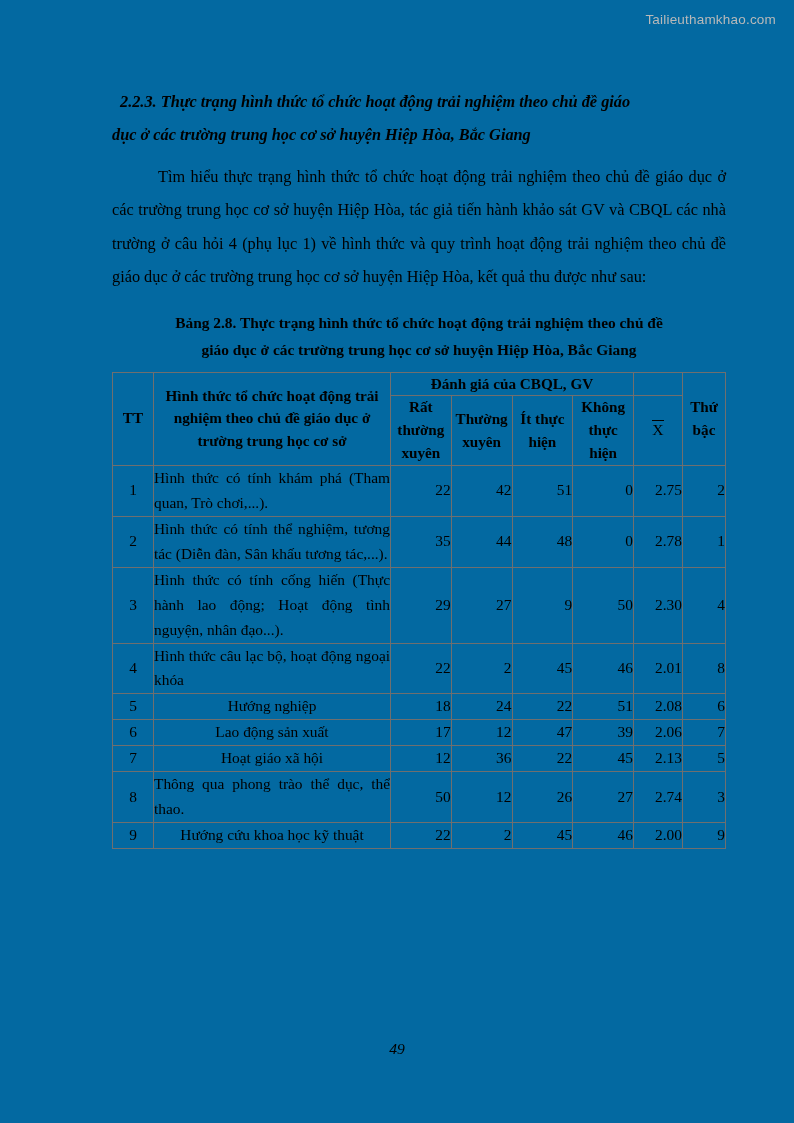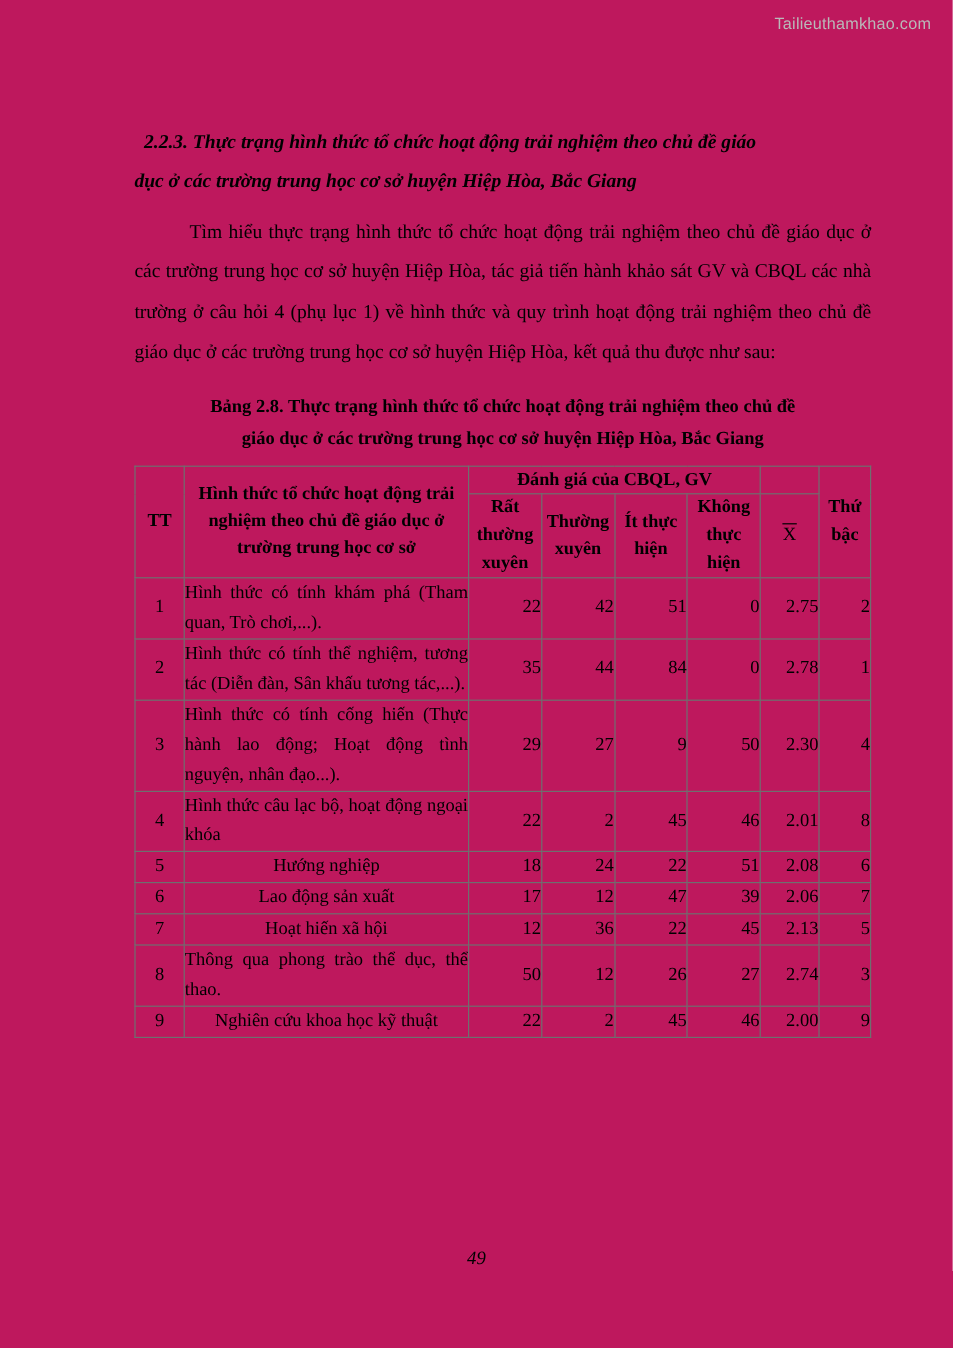--- a/index.html
+++ b/index.html
@@ -8,38 +8,38 @@
     background: #ffffff;
   }
   body {
     font-family: "Liberation Serif", "DejaVu Serif", serif;
     color: #000000;
   }
   .page {
     position: relative;
     width: 794px;
     height: 1123px;
-    background: #be185d;
+    background: #0369a1;
     box-sizing: border-box;
     overflow: hidden;
   }
   .watermark {
     position: absolute;
     top: 12px;
     right: 18px;
     font-family: "Liberation Sans", "DejaVu Sans", sans-serif;
     font-size: 13.5px;
     color: #b9b9b9;
     letter-spacing: 0.2px;
     user-select: none;
   }
   .content {
     position: absolute;
     left: 112px;
-    top: 16px;
+    top: 0;
     width: 614px;
   }
   .section-heading {
     margin-top: 86px;
     font-weight: bold;
     font-style: italic;
     font-size: 16.3px;
     line-height: 2.02;
     text-align: left;
   }
@@ -174,21 +174,21 @@
             <td class="c-num">51</td>
             <td class="c-num">0</td>
             <td class="c-num">2.75</td>
             <td class="c-num">2</td>
           </tr>
           <tr>
             <td class="c-tt">2</td>
             <td class="c-form">Hình thức có tính thể nghiệm, tương tác (Diễn đàn, Sân khấu tương tác,...).</td>
             <td class="c-num">35</td>
             <td class="c-num">44</td>
-            <td class="c-num">84</td>
+            <td class="c-num">48</td>
             <td class="c-num">0</td>
             <td class="c-num">2.78</td>
             <td class="c-num">1</td>
           </tr>
           <tr>
             <td class="c-tt">3</td>
             <td class="c-form">Hình thức có tính cống hiến (Thực hành lao động; Hoạt động tình nguyện, nhân đạo...).</td>
             <td class="c-num">29</td>
             <td class="c-num">27</td>
             <td class="c-num">9</td>
@@ -221,41 +221,41 @@
             <td class="c-form nowrap-line">Lao động sản xuất</td>
             <td class="c-num">17</td>
             <td class="c-num">12</td>
             <td class="c-num">47</td>
             <td class="c-num">39</td>
             <td class="c-num">2.06</td>
             <td class="c-num">7</td>
           </tr>
           <tr>
             <td class="c-tt">7</td>
-            <td class="c-form nowrap-line">Hoạt hiến xã hội</td>
+            <td class="c-form nowrap-line">Hoạt giáo xã hội</td>
             <td class="c-num">12</td>
             <td class="c-num">36</td>
             <td class="c-num">22</td>
             <td class="c-num">45</td>
             <td class="c-num">2.13</td>
             <td class="c-num">5</td>
           </tr>
           <tr>
             <td class="c-tt">8</td>
             <td class="c-form">Thông qua phong trào thể dục, thể thao.</td>
             <td class="c-num">50</td>
             <td class="c-num">12</td>
             <td class="c-num">26</td>
             <td class="c-num">27</td>
             <td class="c-num">2.74</td>
             <td class="c-num">3</td>
           </tr>
           <tr>
             <td class="c-tt">9</td>
-            <td class="c-form nowrap-line">Nghiên cứu khoa học kỹ thuật</td>
+            <td class="c-form nowrap-line">Hướng cứu khoa học kỹ thuật</td>
             <td class="c-num">22</td>
             <td class="c-num">2</td>
             <td class="c-num">45</td>
             <td class="c-num">46</td>
             <td class="c-num">2.00</td>
             <td class="c-num">9</td>
           </tr>
         </tbody>
     </table>
 

